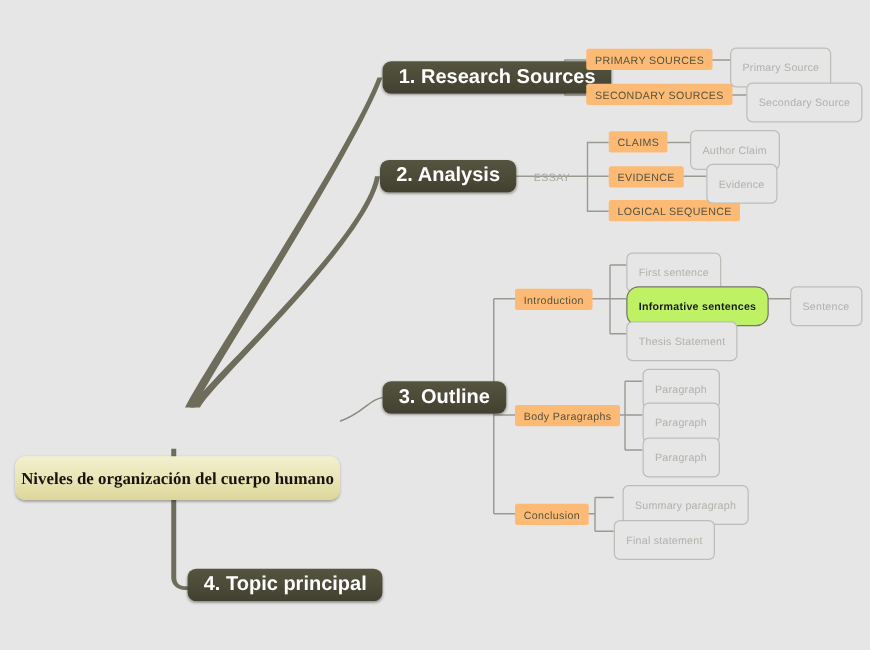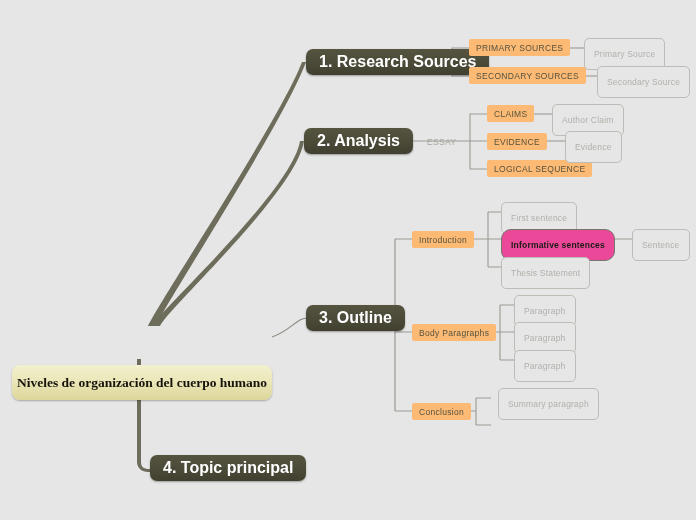--- a/index.html
+++ b/index.html
@@ -117,21 +117,21 @@
   }
   .leaf-node span {
     font-size: 8.5px;
     color: #b0b0ab;
     white-space: nowrap;
     letter-spacing: .2px;
   }
   .leaf-node.selected {
     border-color: #76766e;
     border-width: 1px;
-    background: #ec4899;
+    background: #bef264;
     border-radius: 10px;
   }
   .leaf-node.selected span {
     color: #1b1b16;
     font-weight: bold;
   }
 </style>
 </head>
 <body>
 
@@ -243,14 +243,17 @@
   <div class="leaf-node" style="left:514px; top:322px;">
     <span>Paragraph</span>
   </div>
   <div class="leaf-node" style="left:514px; top:350px;">
     <span>Paragraph</span>
   </div>
 
   <div class="leaf-node" style="left:498px; top:388px;">
     <span>Summary paragraph</span>
   </div>
+  <div class="leaf-node" style="left:491px; top:416px;">
+    <span>Final statement</span>
+  </div>
 
 </div>
 
 </body></html>

